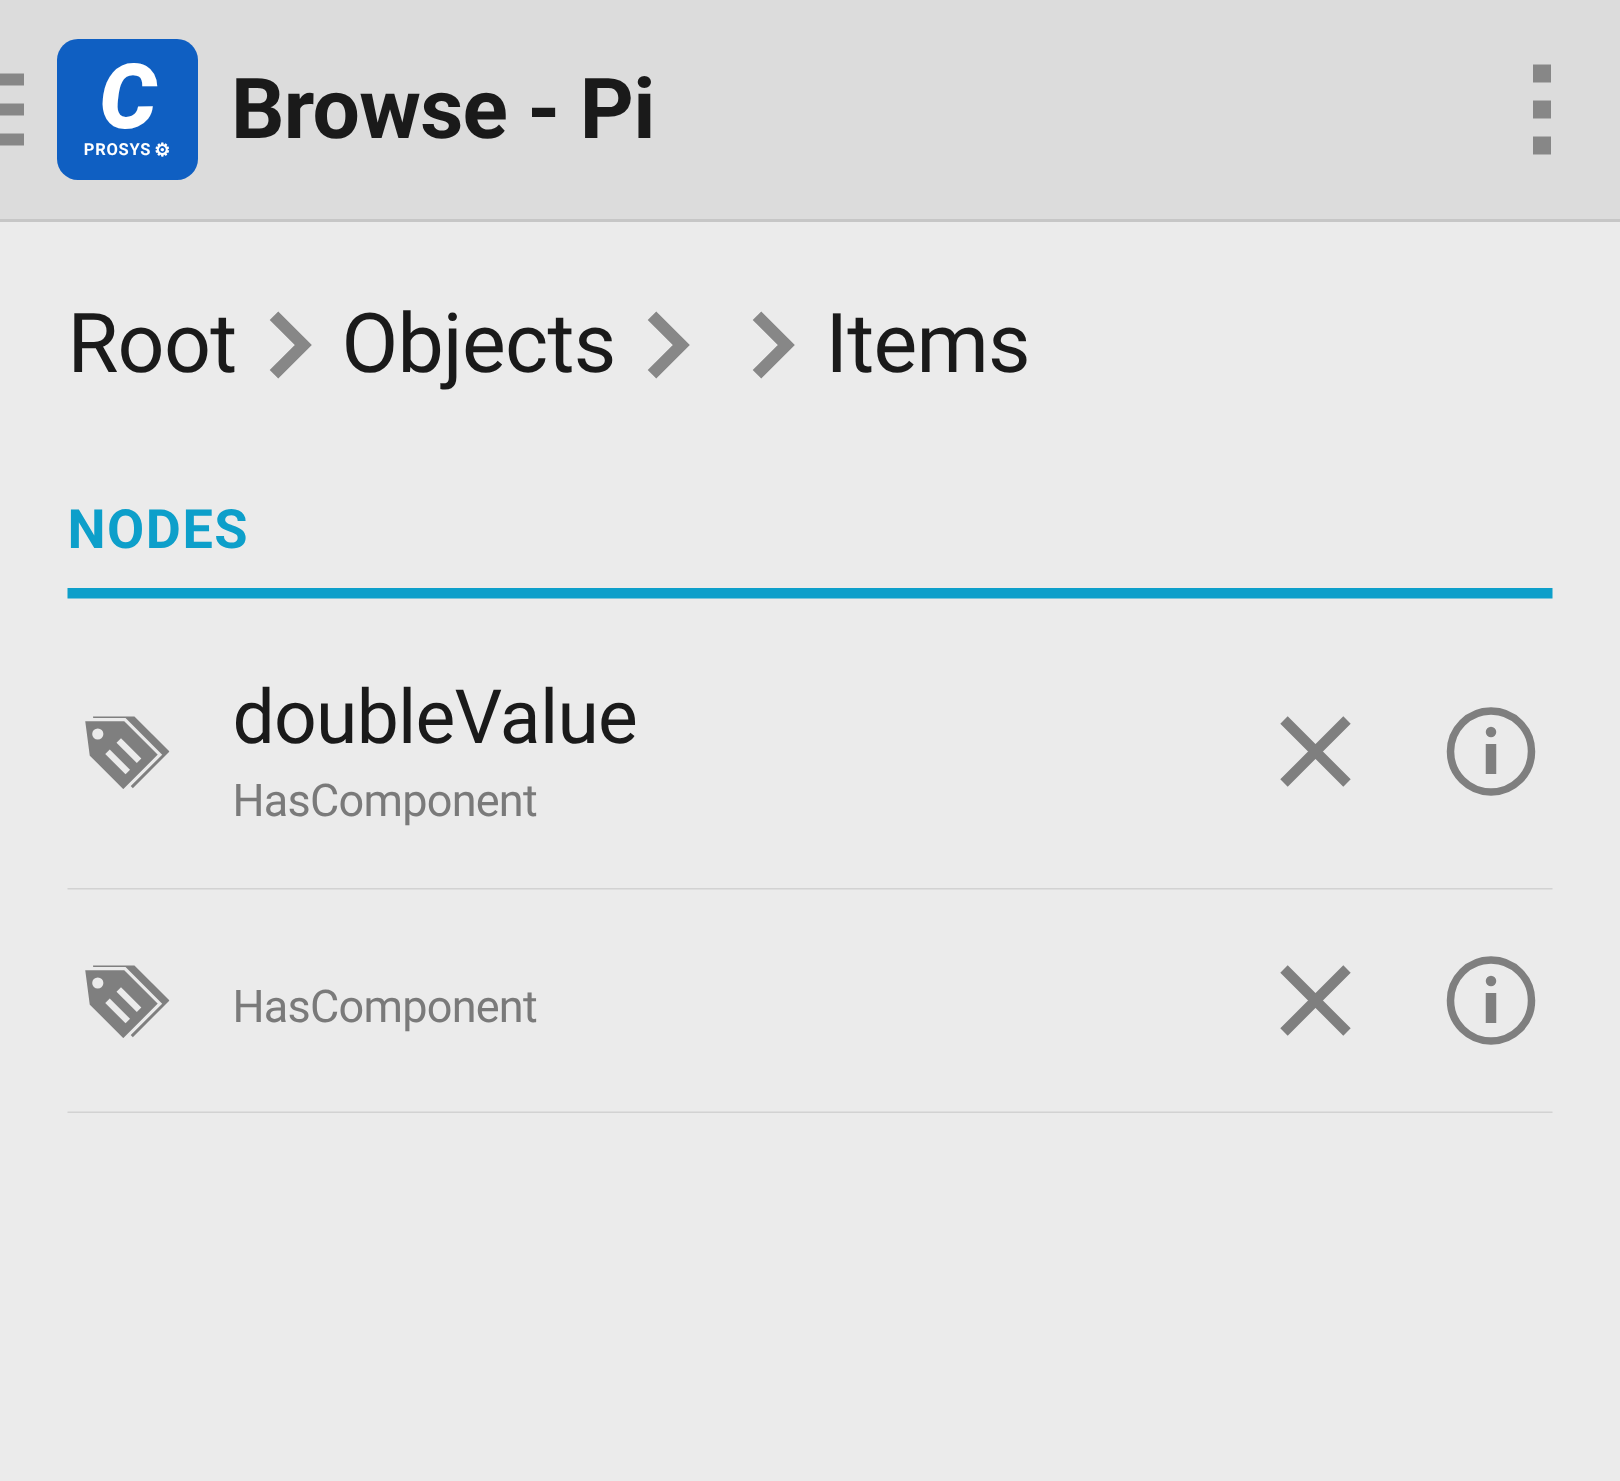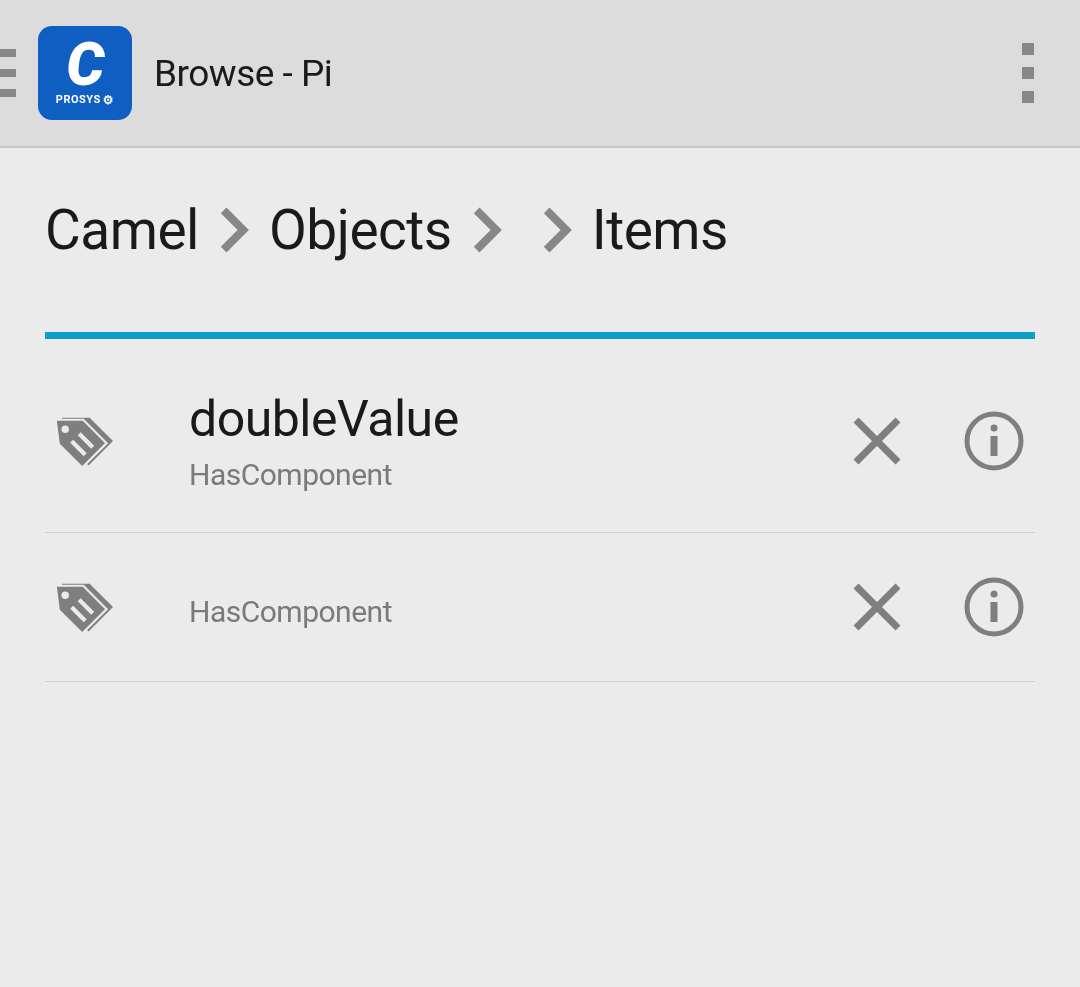--- a/index.html
+++ b/index.html
@@ -63,24 +63,24 @@
       font-weight: 700;
       letter-spacing: 0.5px;
       margin-top: -2px;
       display: flex;
       gap: 2px;
     }
     .app-icon-gear {
       font-size: 12px;
     }
     .header-title {
-      font-size: 37px;
+      font-size: 56px;
       margin-left: 22px;
       color: #1a1a1a;
-      font-weight: 400;
+      font-weight: 700;
     }
     .menu-button {
       margin-left: auto;
       width: 60px;
       height: 70px;
       display: flex;
       flex-direction: column;
       align-items: center;
       justify-content: center;
       gap: 12px;
@@ -125,21 +125,20 @@
       background: #0d9fca;
     }
     .node-list {
       margin: 0 45px;
     }
     .node-row {
       display: flex;
       align-items: center;
       padding: 40px 0;
       border-bottom: 1px solid #d2d2d2;
-      gap: 34px;
     }
     .node-row:first-child {
       padding-top: 50px;
     }
     .node-icon {
       width: 68px;
       height: 68px;
       margin-right: 42px;
       display: flex;
       align-items: center;
@@ -192,41 +191,42 @@
   </div>
   <div class="header-title">Browse - Pi</div>
   <div class="menu-button">
     <div></div>
       <div></div>
       <div></div>
   </div>
 </div>
 
 <div class="breadcrumb">
-  <span class="breadcrumb-item">Camel</span>
+  <span class="breadcrumb-item">Root</span>
   <span class="breadcrumb-sep">
     <svg viewBox="0 0 24 40">
         <path d="M 3 3 L 20 20 L 3 37" stroke="#878787" stroke-width="7" fill="none" stroke-linecap="butt"></path>
       </svg>
   </span>
   <span class="breadcrumb-item">Objects</span>
   <span class="breadcrumb-sep">
     <svg viewBox="0 0 24 40">
         <path d="M 3 3 L 20 20 L 3 37" stroke="#878787" stroke-width="7" fill="none" stroke-linecap="butt"></path>
       </svg>
   </span>
   <span class="breadcrumb-sep">
     <svg viewBox="0 0 24 40">
         <path d="M 3 3 L 20 20 L 3 37" stroke="#878787" stroke-width="7" fill="none" stroke-linecap="butt"></path>
       </svg>
   </span>
   <span class="breadcrumb-item">Items</span>
 </div>
 
 <div class="section-header">
+  <div class="section-title">NODES</div>
   <div class="section-divider"></div>
 </div>
 
 <div class="node-list">
 
   <div class="node-row">
     <div class="node-icon">
       <svg viewBox="0 0 64 64">
         <g transform="translate(6,-2)">
           <path d="M 10 12 L 36 12 L 58 34 L 35 57 L 13 35 L 10 12 Z" fill="#7f7f7f"></path>

